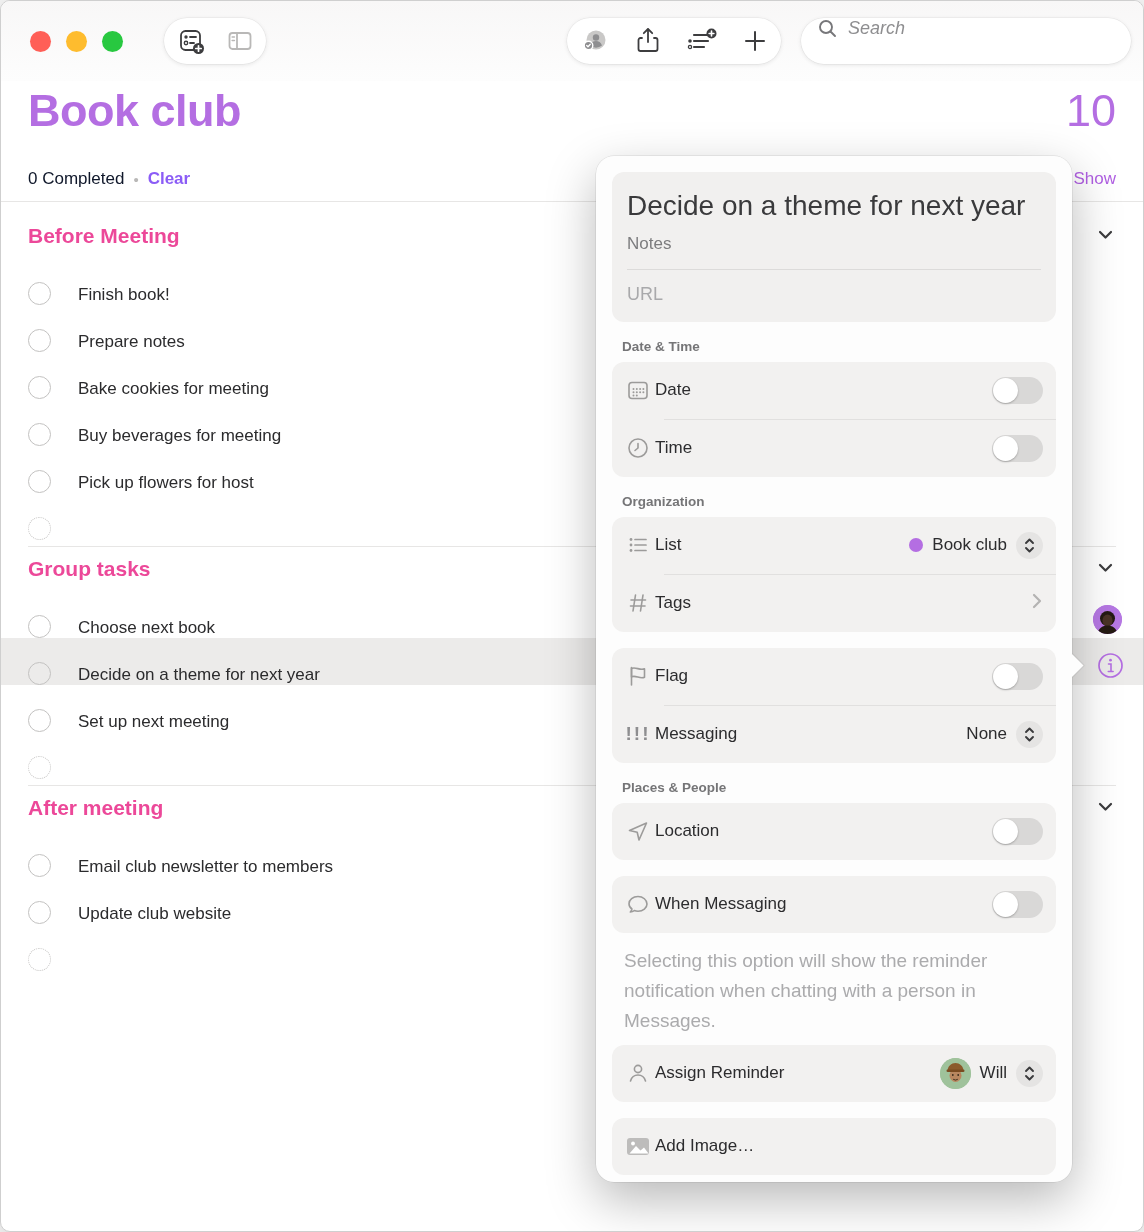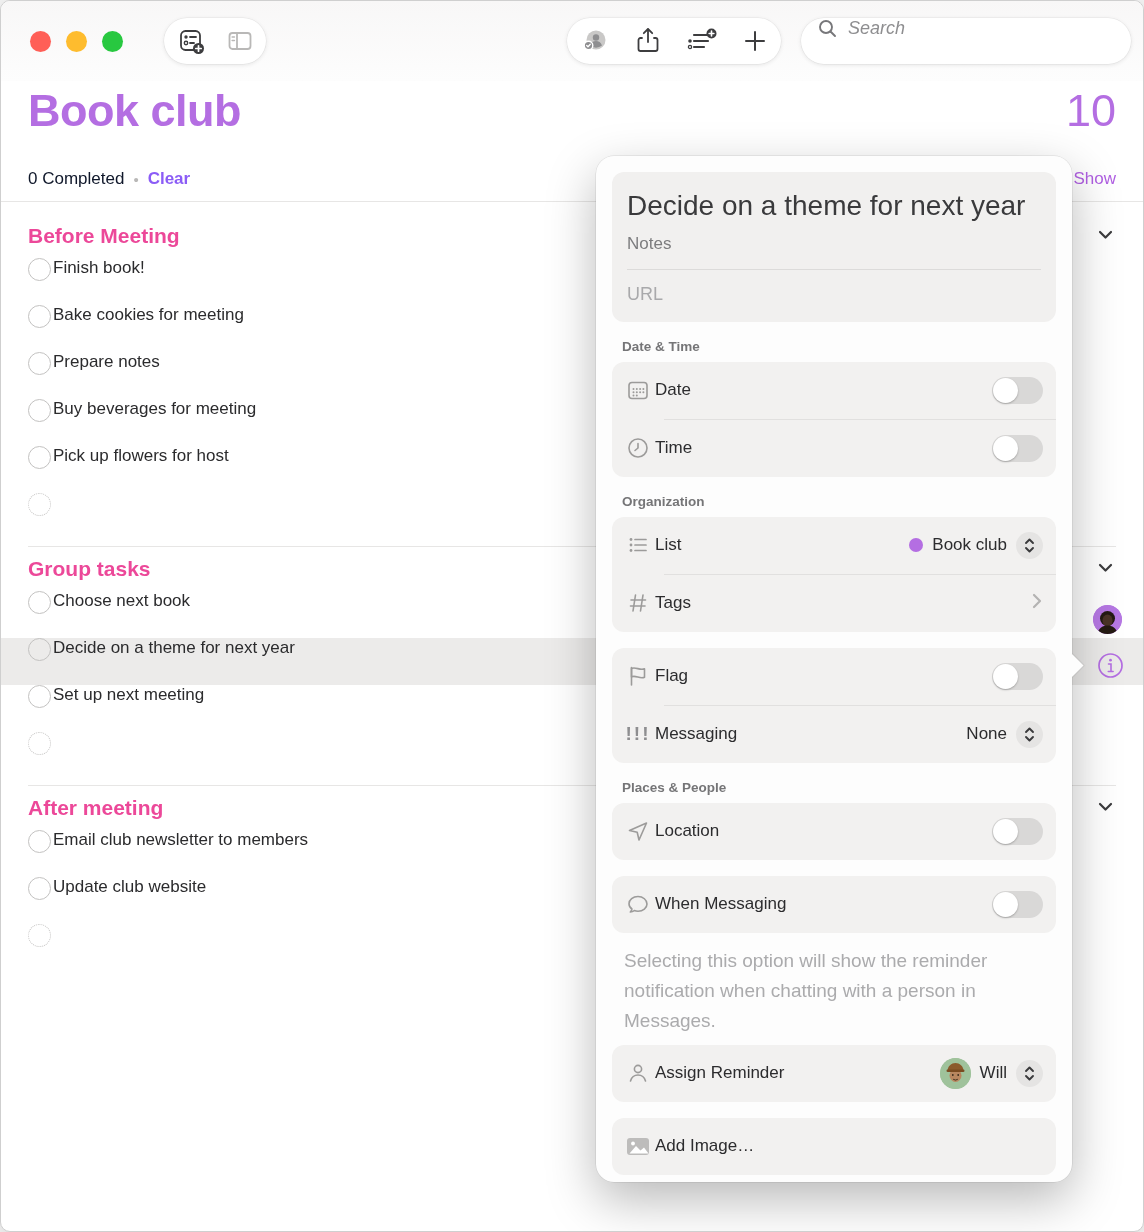--- a/index.html
+++ b/index.html
@@ -35,21 +35,21 @@
   .completed { color:#0f172a; }
   .dotsep { color:#b9b8b7; font-size:15px; }
   .clear { color:#8b5cf6;font-weight:bold; }
   .show { position:absolute; right:27px; top:168px; font-size:17px; color:#b05fe2; }
   .topdivider { position:absolute; top:200px; left:0; right:0; height:1px; background:#e7e6e5; }
   
   .content { position:absolute; top:201px; left:0; right:0; padding:12px 27px 0; }
   .sec-header { height:44px; display:flex; align-items:center; position:relative; }
   .sec-title { font-size:21px; font-weight:700; color:#ec4899; }
   .sec-chevron { position:absolute; right:2px; top:12px; color:#3c3c3e; }
-  .trow { height:47px; display:flex; align-items:flex-start; gap:2px; position:relative; }
+  .trow { height:47px; display:flex; align-items:flex-end; gap:27px; position:relative; }
   .trow.selected { background:#ecebea; margin:0 -27px; padding:0 27px; }
   .radio { width:23px; height:23px; border:1.5px solid #c3c2c1; border-radius:50%; flex:none; background:transparent; }
   .radio.dashed { border:1.5px dotted #c8c7c6; }
   .tlabel { font-size:17px; color:#2b2b2d; }
   .sec-divider { height:1px; background:#e7e6e5; margin:6px 0 0; }
   
   .member-avatar { position:absolute; right:21px; top:604px; width:29px; height:29px; border-radius:50%;
     background:#b678e3; overflow:hidden; z-index:3; }
   .info-btn { position:absolute; right:19px; top:651px; width:27px; height:27px; z-index:3;
     display:flex; align-items:center; justify-content:center; }
@@ -186,25 +186,25 @@
             <path d="M3 6l5.5 5.5L14 6"></path>
           </svg>
       </span>
     </div>
     <div class="trow">
       <div class="radio"></div>
       <span class="tlabel">Finish book!</span>
     </div>
     <div class="trow">
       <div class="radio"></div>
+      <span class="tlabel">Prepare notes</span>
+    </div>
+    <div class="trow">
+      <div class="radio"></div>
       <span class="tlabel">Bake cookies for meeting</span>
-    </div>
-    <div class="trow">
-      <div class="radio"></div>
-      <span class="tlabel">Prepare notes</span>
     </div>
     <div class="trow">
       <div class="radio"></div>
       <span class="tlabel">Buy beverages for meeting</span>
     </div>
     <div class="trow">
       <div class="radio"></div>
       <span class="tlabel">Pick up flowers for host</span>
     </div>
     <div class="trow">

